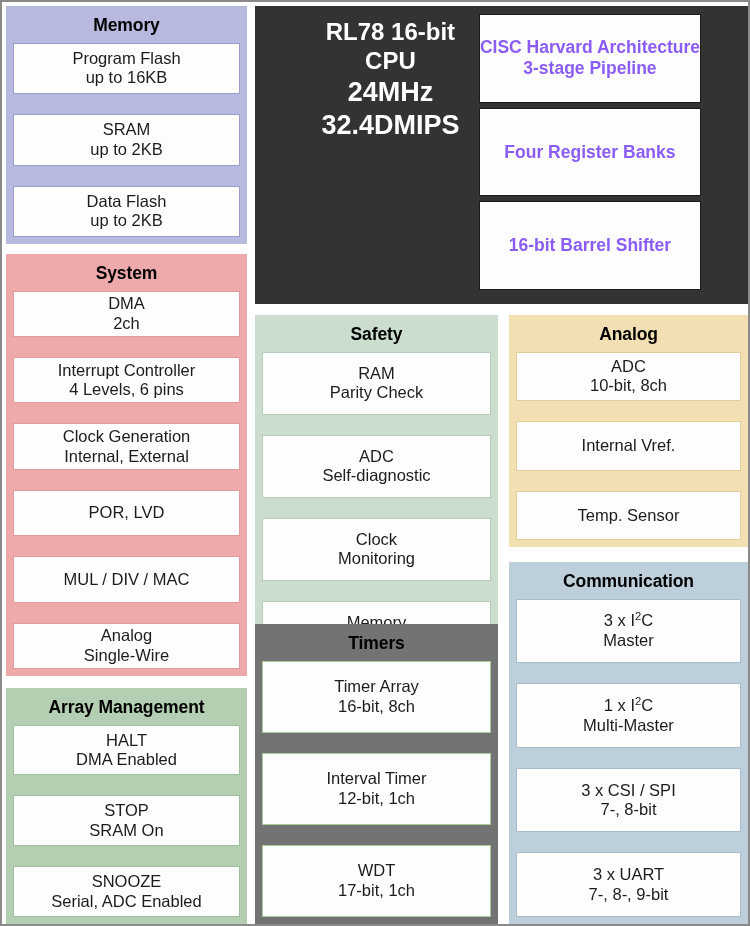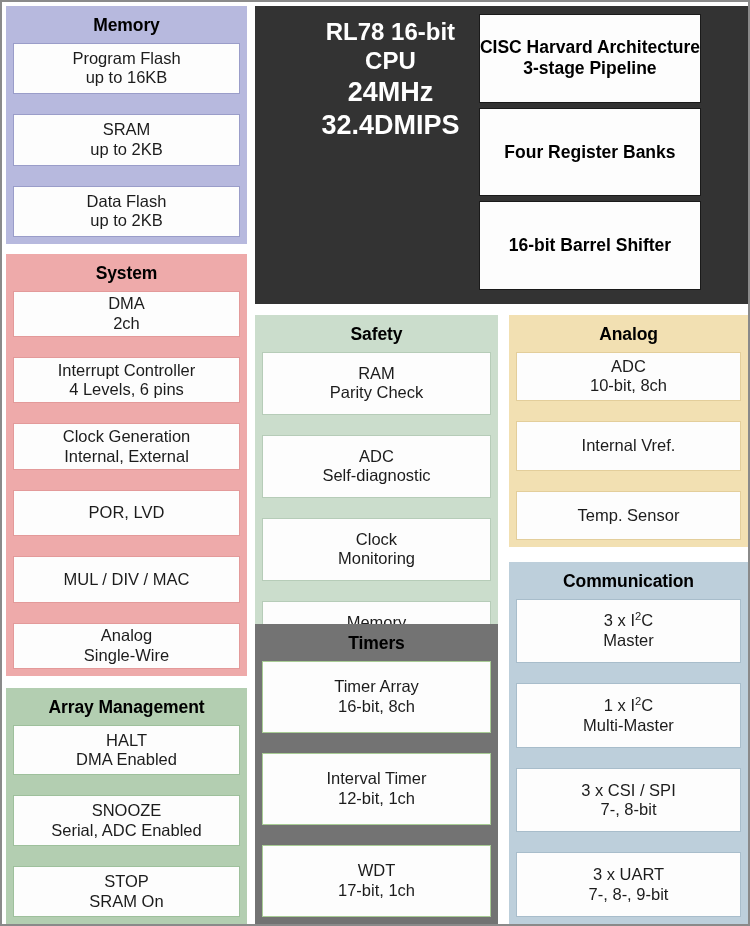--- a/index.html
+++ b/index.html
@@ -91,21 +91,21 @@
   }
   #cpu .cpu-item {
     flex: 1 1 0;
     background: #fdfdfd;
     border: 1px solid #1a1a1a;
     display: flex;
     flex-direction: column;
     align-items: center;
     justify-content: center;
     text-align: center;
-    color: #000000;
+    color: #8b5cf6;
     font-size: 17.5px;
     font-weight: bold;
     line-height: 1.2;
     min-height: 0;
   }
   #cpu .cpu-item .l1,
   #cpu .cpu-item .l2 { display: block; white-space: nowrap; }
 
   
   #memory       { left: 4px;   top: 4px;   width: 241px; height: 238px; background: #b7b9de; }
@@ -202,27 +202,27 @@
   </div>
 
   <div class="panel" id="power">
     <div class="panel-title">Array Management</div>
     <div class="panel-items">
       <div class="item">
         <span class="l1">HALT</span>
         <span class="l2">DMA Enabled</span>
       </div>
       <div class="item">
+        <span class="l1">STOP</span>
+        <span class="l2">SRAM On</span>
+      </div>
+      <div class="item">
         <span class="l1">SNOOZE</span>
         <span class="l2">Serial, ADC Enabled</span>
       </div>
-      <div class="item">
-        <span class="l1">STOP</span>
-        <span class="l2">SRAM On</span>
-      </div>
     </div>
   </div>
 
   <div class="panel" id="safety">
     <div class="panel-title">Safety</div>
     <div class="panel-items">
       <div class="item">
         <span class="l1">RAM</span>
         <span class="l2">Parity Check</span>
       </div>

